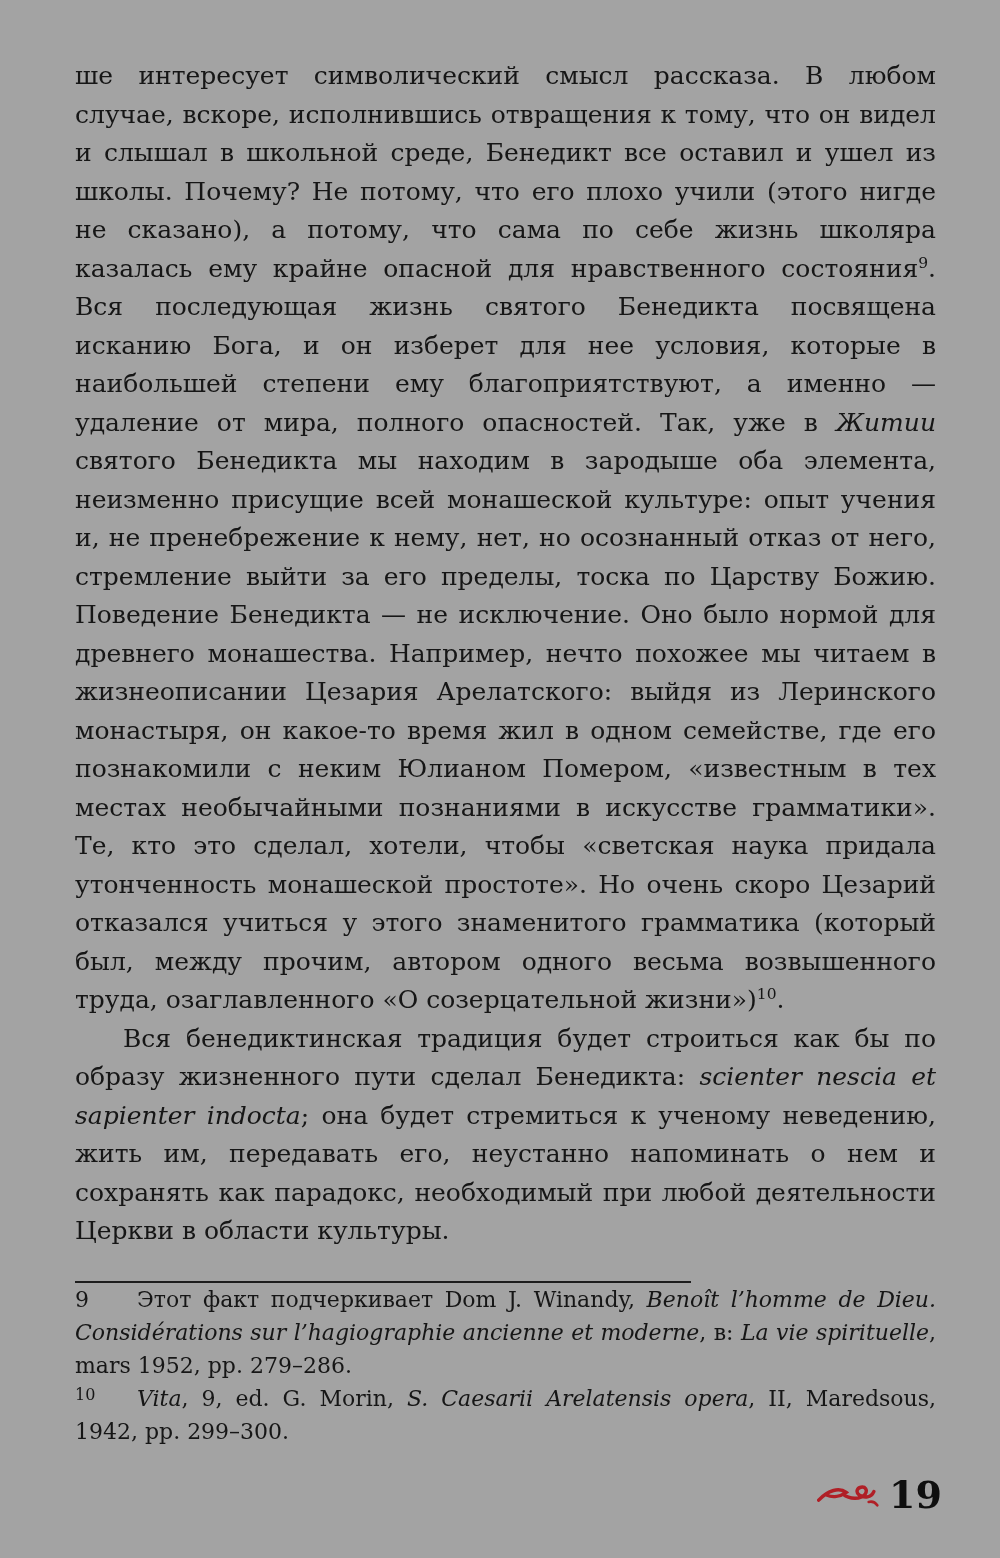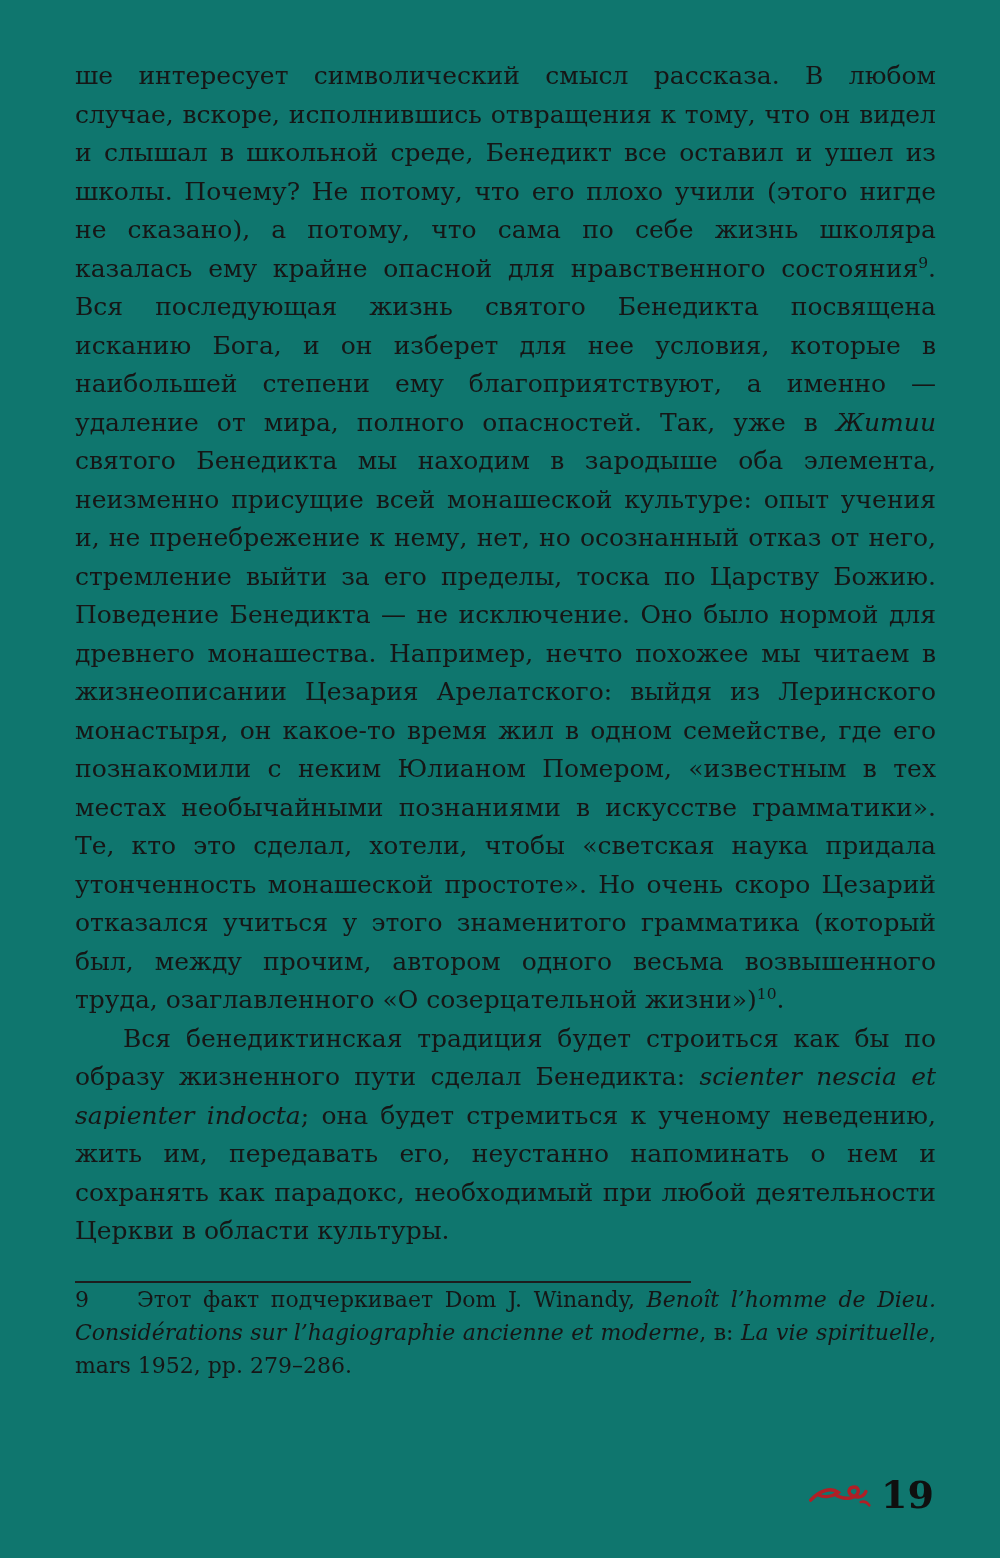--- a/index.html
+++ b/index.html
@@ -9,21 +9,21 @@
     width: 1000px;
     height: 1558px;
     position: relative;
     font-family: "DejaVu Serif", serif;
     color: #161616;
     overflow: hidden;
   }
   .page {
     position: absolute;
     inset: 0;
-    background: #0f766e;
+    background: #a3a3a3;
     padding: 57px 64px 0 75px;
   }
   .text-block {
     width: 861px;
     font-size: 25px;
     line-height: 1.54;
     text-align: justify;
     hyphens: auto;
     -webkit-hyphens: auto;
     color: #161616;
@@ -59,21 +59,21 @@
     display: inline-block;
     width: 62px;
   }
   .fn-marker.sup {
     font-size: 16px;
     position: relative;
     top: -6px;
   }
   .page-footer {
     position: absolute;
-    right: 66px;
+    right: 58px;
     bottom: 44px;
     display: flex;
     align-items: center;
     gap: 10px;
   }
   .ornament { display: block; }
   .page-number {
     font-size: 38px;
     font-weight: bold;
     color: #0f0f0f;
@@ -89,20 +89,21 @@
     <p class="para"><span>ше интересует символический смысл рассказа. В любом случае, вскоре, исполнившись отвращения к тому, что он видел и слышал в школьной среде, Бенедикт все оставил и ушел из школы. Почему? Не потому, что его плохо учили (этого нигде не сказано), а потому, что сама по себе жизнь школяра казалась ему крайне опасной для нравственного состояния</span><sup class="fn-ref">9</sup><span>. Вся последующая жизнь святого Бенедикта посвящена исканию Бога, и он изберет для нее условия, которые в наибольшей степени ему благоприятствуют, а именно — удаление от мира, полного опасностей. Так, уже в </span><em>Житии</em><span> святого Бенедикта мы находим в зародыше оба элемента, неизменно присущие всей монашеской культуре: опыт учения и, не пренебрежение к нему, нет, но осознанный отказ от него, стремление выйти за его пределы, тоска по Царству Божию. Поведение Бенедикта — не исключение. Оно было нормой для древнего монашества. Например, нечто похожее мы читаем в жизнеописании Цезария Арелатского: выйдя из Леринского монастыря, он какое-то время жил в одном семействе, где его познакомили с неким Юлианом Помером, «известным в тех местах необычайными познаниями в искусстве грамматики». Те, кто это сделал, хотели, чтобы «светская наука придала утонченность монашеской простоте». Но очень скоро Цезарий отказался учиться у этого знаменитого грамматика (который был, между прочим, автором одного весьма возвышенного труда, озаглавленного «О созерцательной жизни»)</span><sup class="fn-ref">10</sup><span>.</span></p>
 
     <p class="para indent"><span>Вся бенедиктинская традиция будет строиться как бы по образу жизненного пути сделал Бенедикта: </span><em>scienter nescia et sapienter indocta</em><span>; она будет стремиться к ученому неведению, жить им, передавать его, неустанно напоминать о нем и сохранять как парадокс, необходимый при любой деятельности Церкви в области культуры.</span></p>
   </section>
 
   <div class="fn-rule"></div>
 
   <section class="footnotes">
     <p class="footnote"><span class="fn-marker">9</span><span>Этот факт подчеркивает Dom J. Winandy, </span><em>Benoît l’homme de Dieu. Considérations sur l’hagiographie ancienne et moderne</em><span>, в: </span><em>La vie spirituelle</em><span>, mars 1952, pp. 279–286.</span></p>
 
+    <p class="footnote"><span class="fn-marker sup">10</span><em>Vita</em><span>, 9, ed. G. Morin, </span><em>S. Caesarii Arelatensis opera</em><span>, II, Maredsous, 1942, pp. 299–300.</span></p>
   </section>
 
   <footer class="page-footer">
     <svg class="ornament" viewBox="0 0 72 30" width="62" height="26" aria-hidden="true">
       <path d="M2 21 C 13 9 26 6 34 12 C 27 17 18 18 11 15 M 30 14 C 38 20 50 21 56 14 C 59 9 56 5 51 6 C 46 7 45 12 49 15 C 55 19 63 18 66 11" fill="none" stroke="#b01f26" stroke-width="4" stroke-linecap="round"></path>
       <path d="M60 23 C 64 22 68 24 70 27" fill="none" stroke="#b01f26" stroke-width="3" stroke-linecap="round"></path>
     </svg>
     <span class="page-number">19</span>
   </footer>
 

